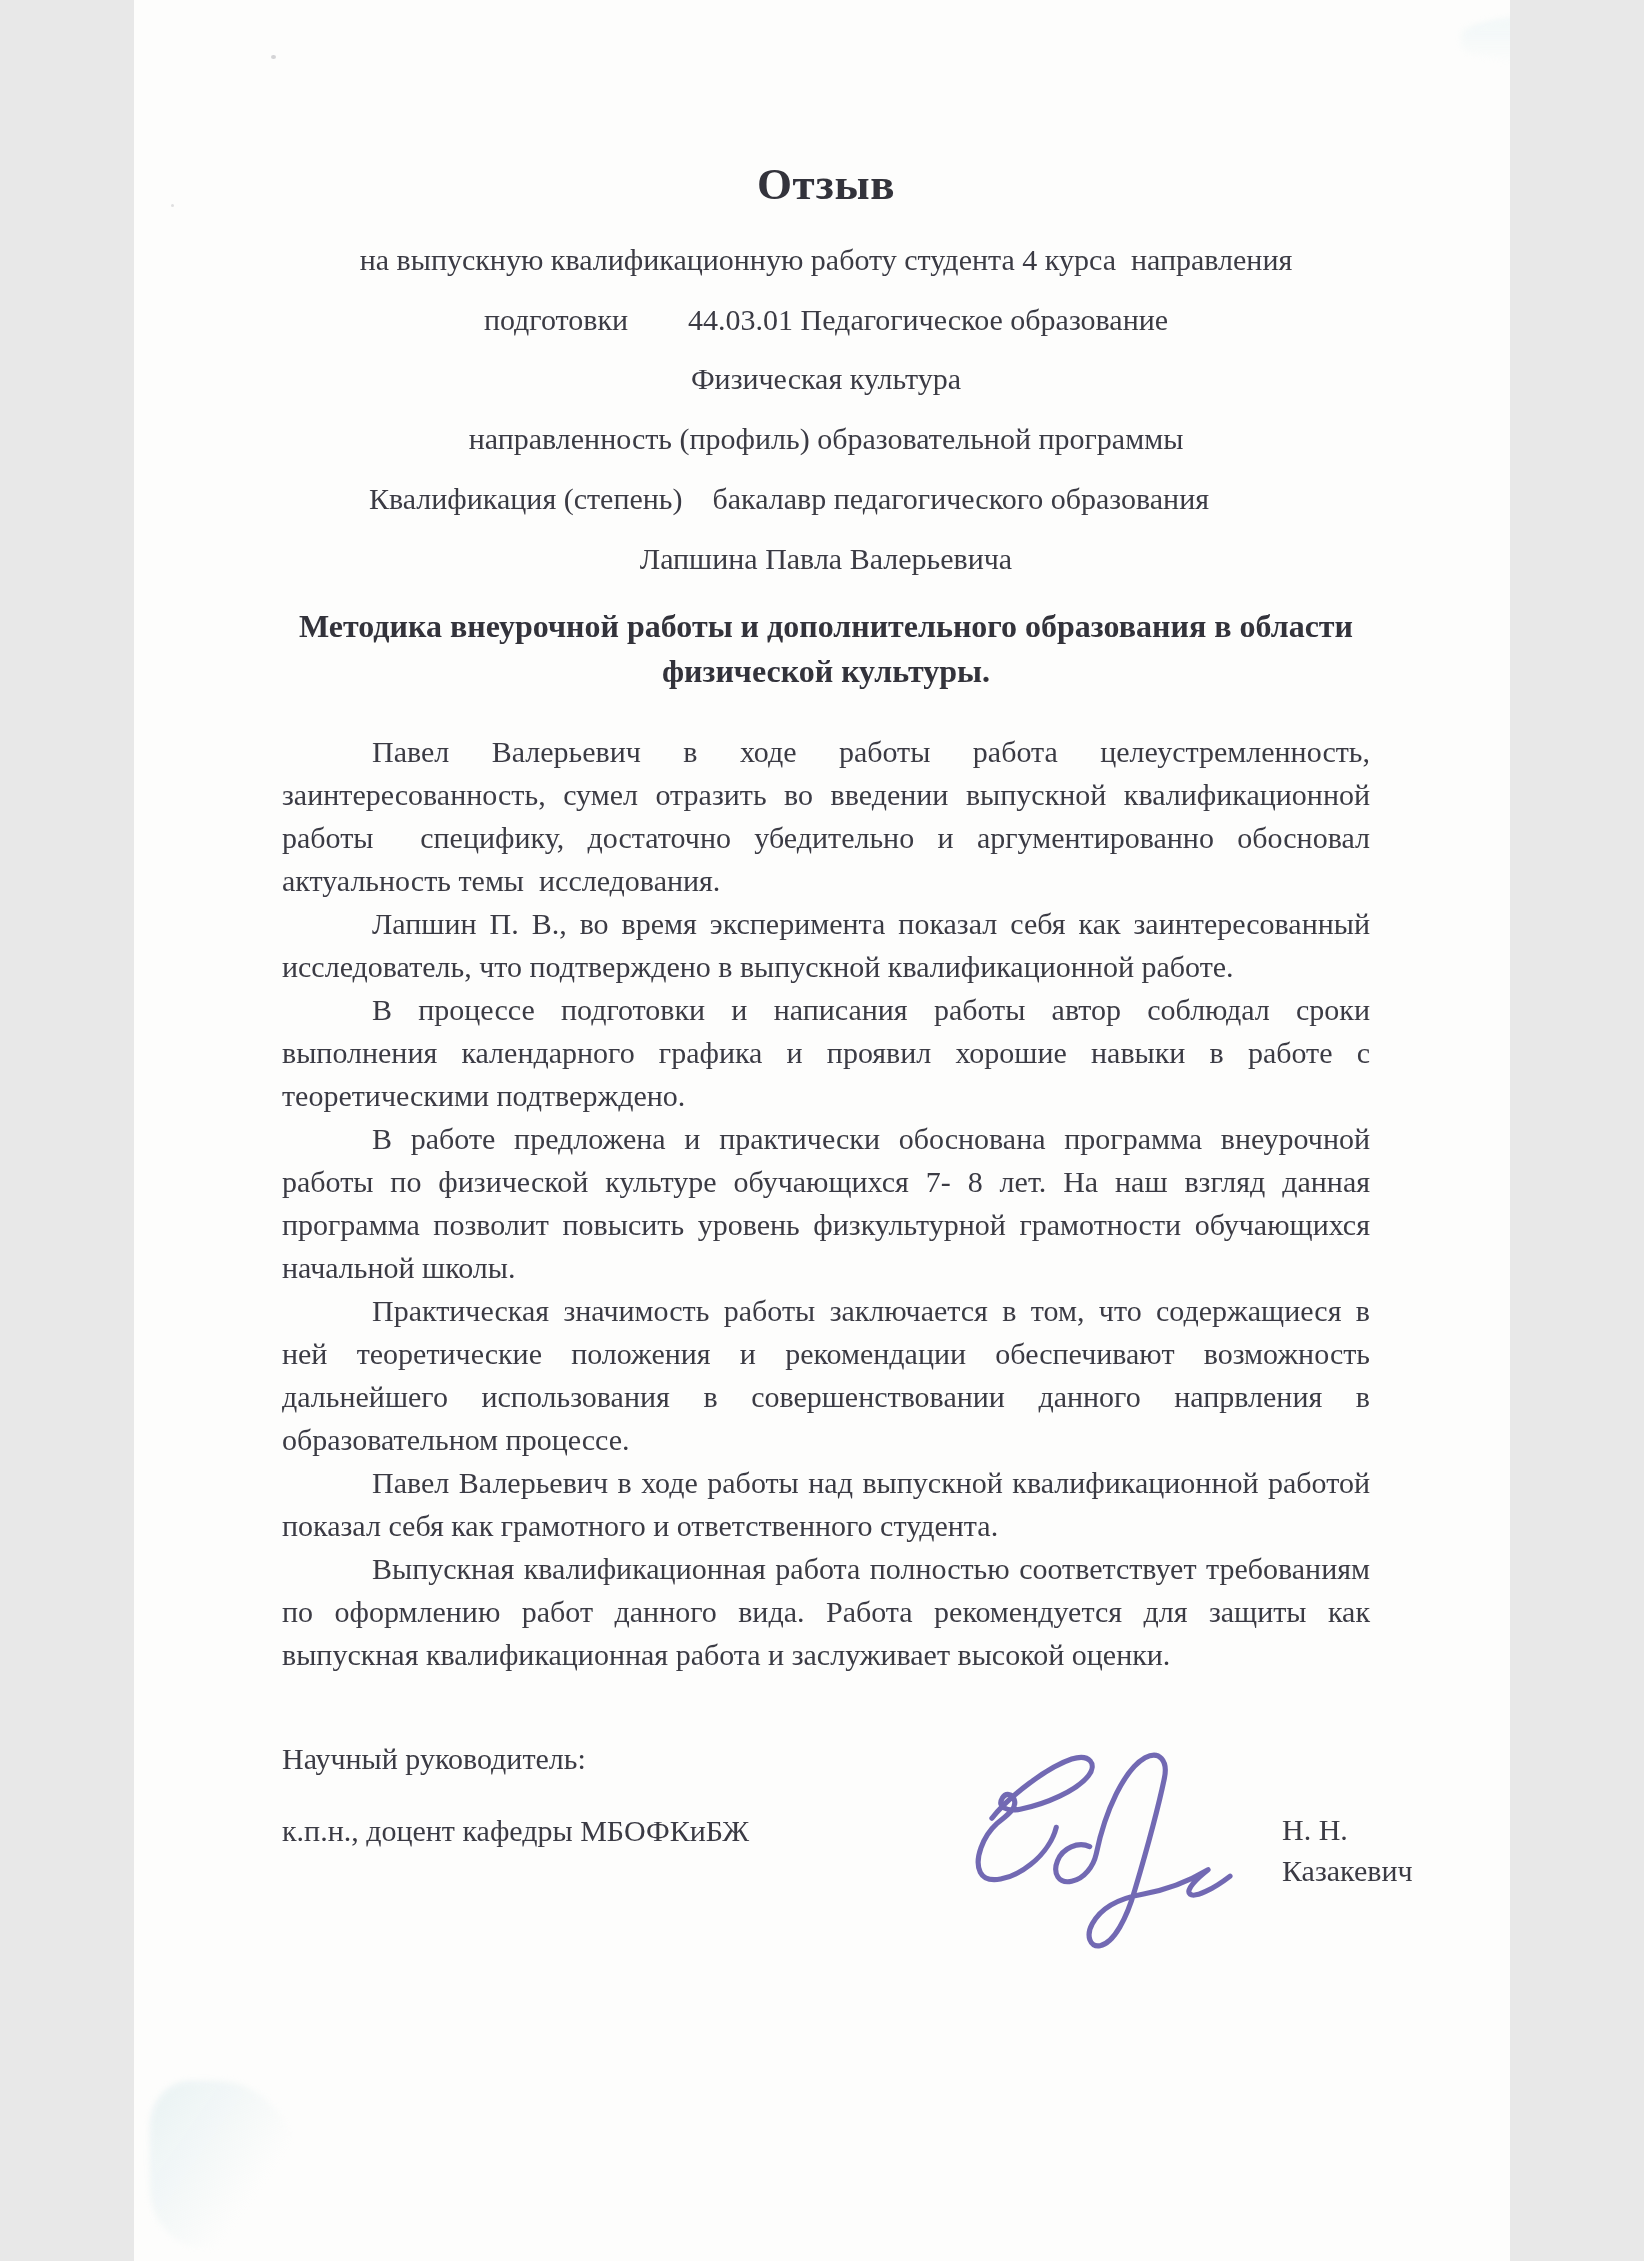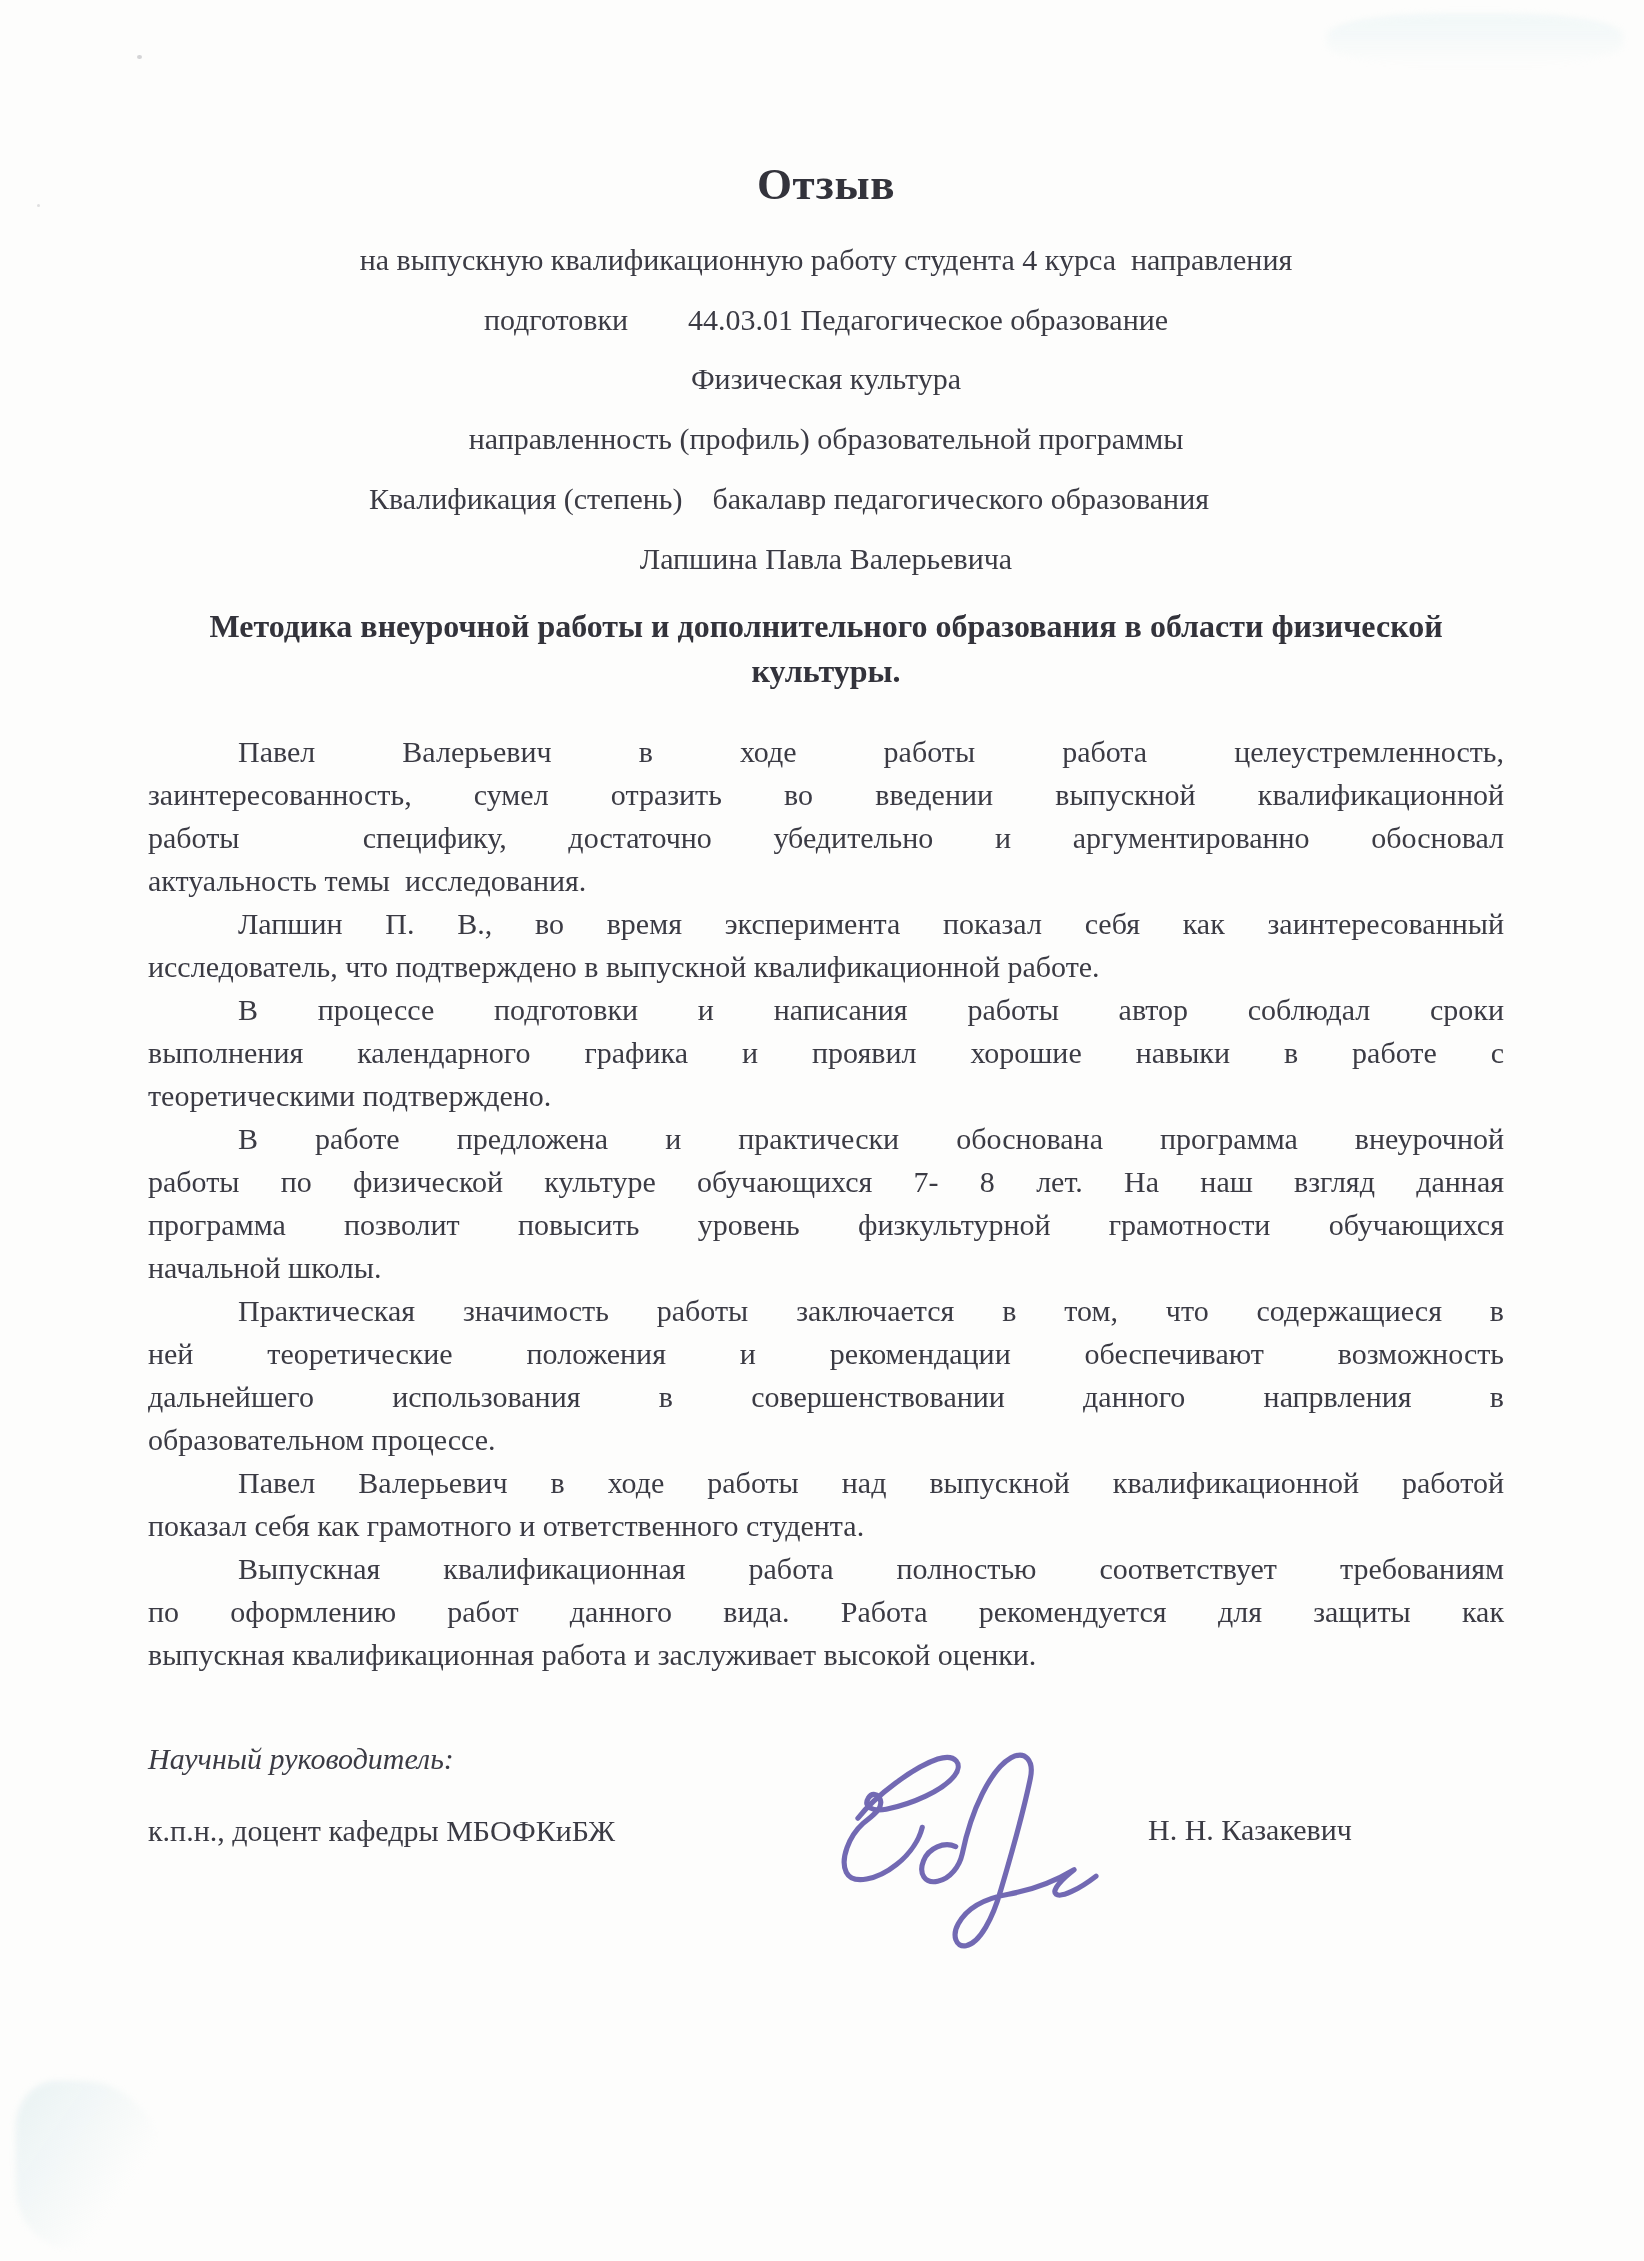--- a/index.html
+++ b/index.html
@@ -1,18 +1,18 @@
 <!DOCTYPE html>
 <html lang="ru" style="font-size:10.3px"><head>
 <meta charset="utf-8">
 <style>
   html,body{margin:0;padding:0;background:#e8e8e8;}
   .page{
     position:relative;
-    width:1644px;height:2261px;
+    width:1376px;height:2261px;
     margin:0 auto;
     background:#fdfdfc;
     overflow:hidden;
     font-family:"Liberation Serif","DejaVu Serif",serif;
     color:#3b3b44;
   }
   .content{
     position:relative;
     padding:155px 140px 0 148px;
     box-sizing:border-box;
@@ -57,21 +57,21 @@
   }
   .pl.first{text-indent:90px;}
   .pl.last{text-align-last:left;}
   .sign-block{
     position:relative;
     margin-top:62px;
     height:451px;
   }
   .sign-label{
     position:absolute;left:0;top:0;
-    font-size:30px;line-height:41px;font-style:italic;
+    font-size:30px;line-height:41px;
   }
   .sign-position{
     position:absolute;left:0;top:72px;
     font-size:30px;line-height:41px;
   }
   .sign-name{
     position:absolute;left:1000px;top:71px;
     font-size:30px;line-height:41px;
   }
   .sign-svg{

